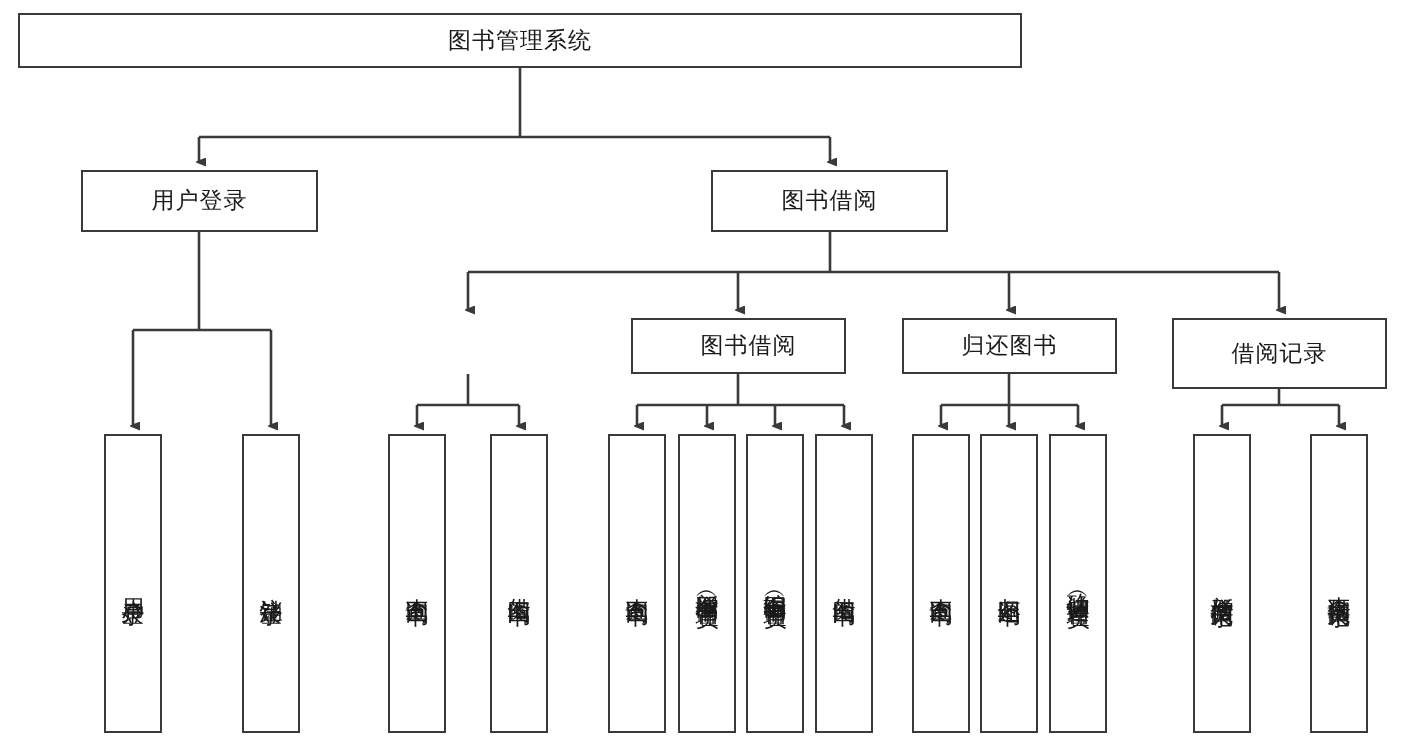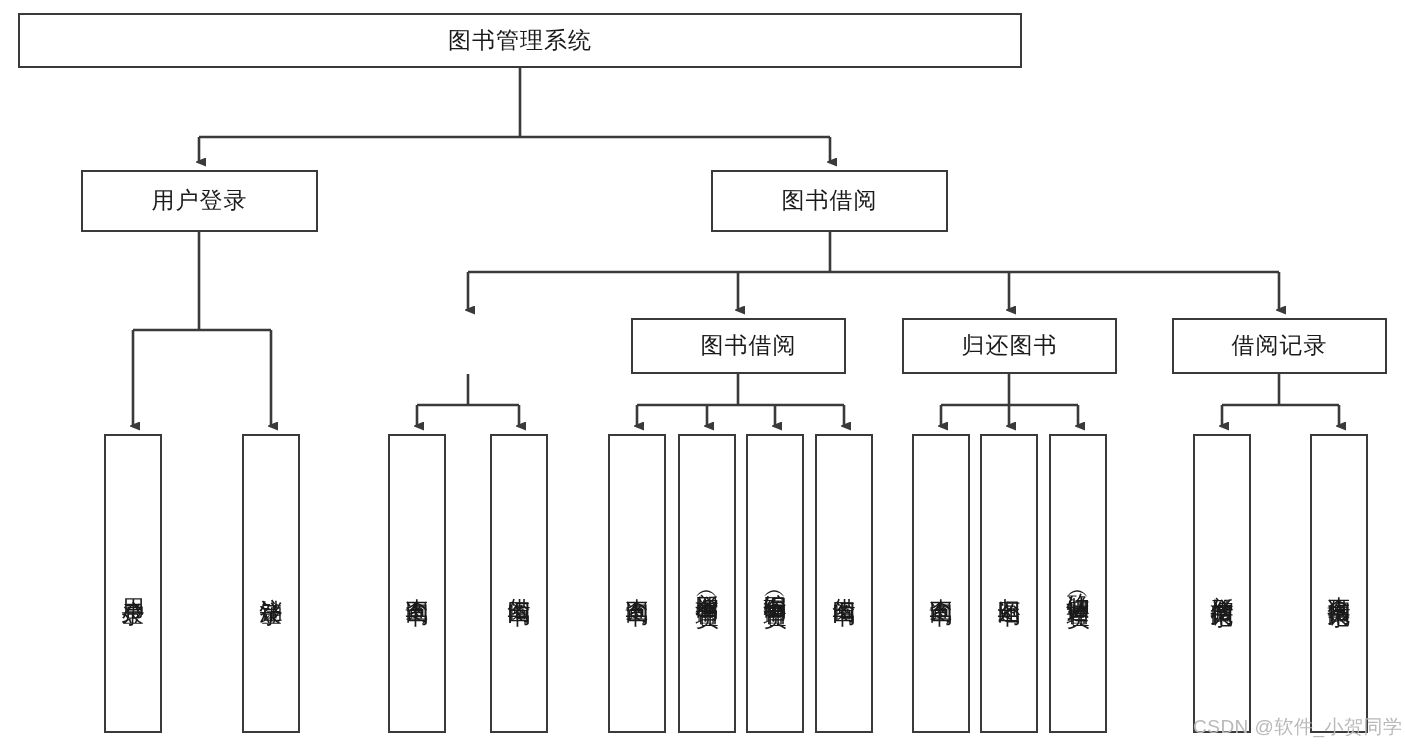--- a/index.html
+++ b/index.html
@@ -127,21 +127,21 @@
   <div class="node horiz" style="left:711px; top:170px; width:237px; height:62px;">
     <span>图书借阅</span>
   </div>
 
   <div class="node horiz" style="left:631px; top:318px; width:215px; height:56px;padding-left:20px;">
     <span>图书借阅</span>
   </div>
   <div class="node horiz" style="left:902px; top:318px; width:215px; height:56px;">
     <span>归还图书</span>
   </div>
-  <div class="node horiz" style="left:1172px; top:318px; width:215px; height:56px;">
+  <div class="node horiz" style="left:1172px; top:318px; width:215px; height:71px;">
     <span>借阅记录</span>
   </div>
 
   <div class="node vert" style="left:104px; top:434px; width:58px; height:299px;">
     <span class="vlabel" style="font-size: 23px;">用户登录</span>
   </div>
   <div class="node vert" style="left:242px; top:434px; width:58px; height:299px;">
     <span class="vlabel" style="font-size: 23px;">注销登录</span>
   </div>
 
@@ -175,15 +175,14 @@
     <span class="vlabel" style="font-size: 23px;">确认归还（管理员）</span>
   </div>
 
   <div class="node vert" style="left:1193px; top:434px; width:58px; height:299px;">
     <span class="vlabel" style="font-size: 23px;">新增借阅记录</span>
   </div>
   <div class="node vert" style="left:1310px; top:434px; width:58px; height:299px;">
     <span class="vlabel" style="font-size: 23px;">查询借阅记录</span>
   </div>
 
-  <div class="watermark" style="left:1193px; top:714px;">CSDN @软件_小贺同学</div>
 
 </div>
 
 </body></html>

